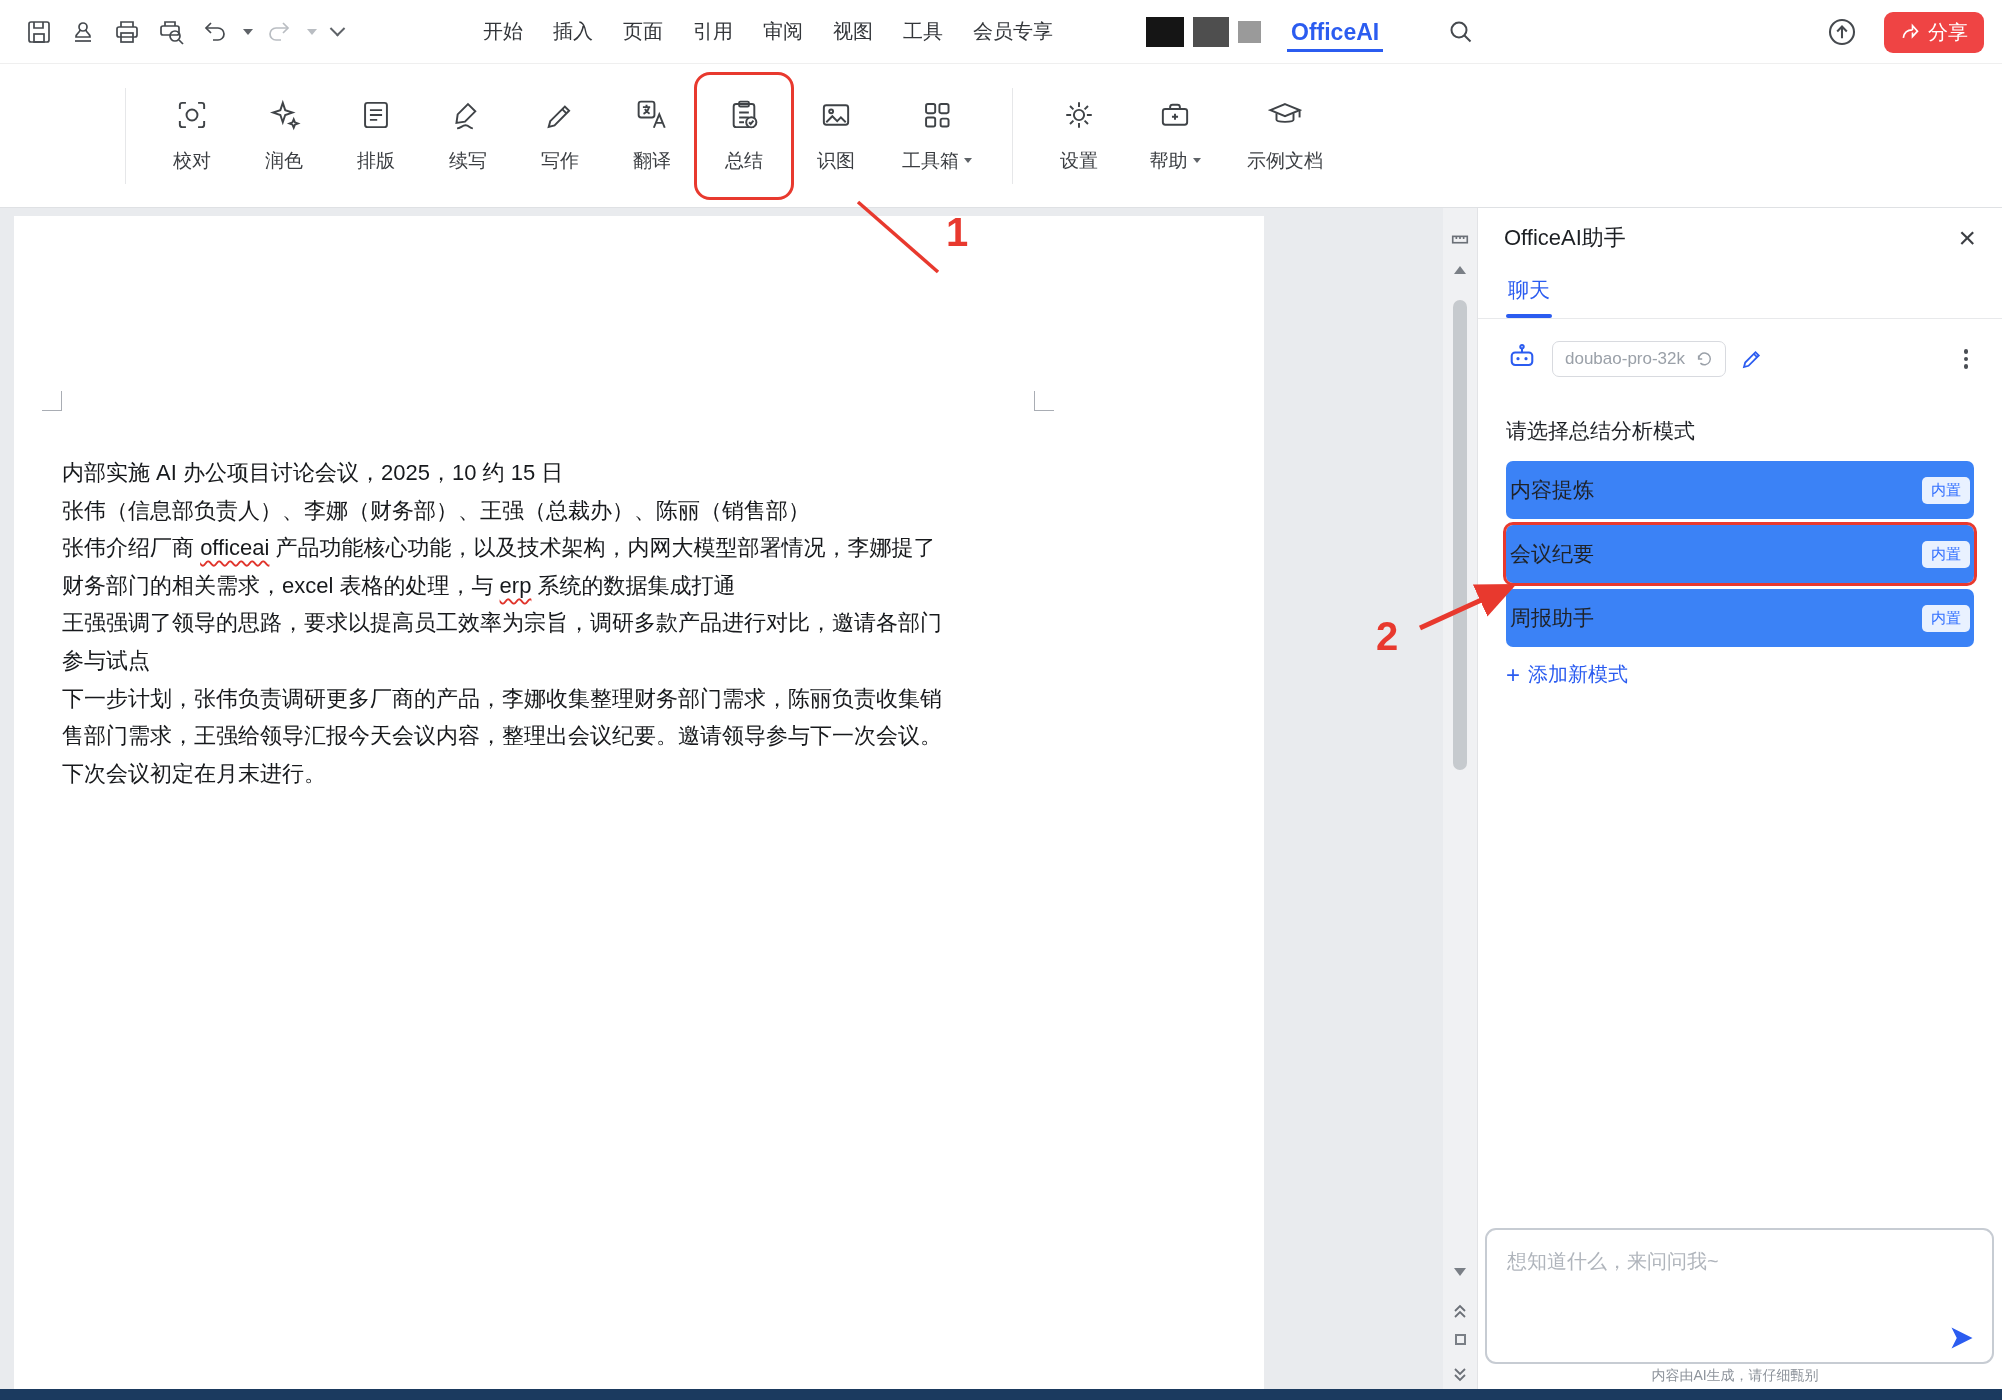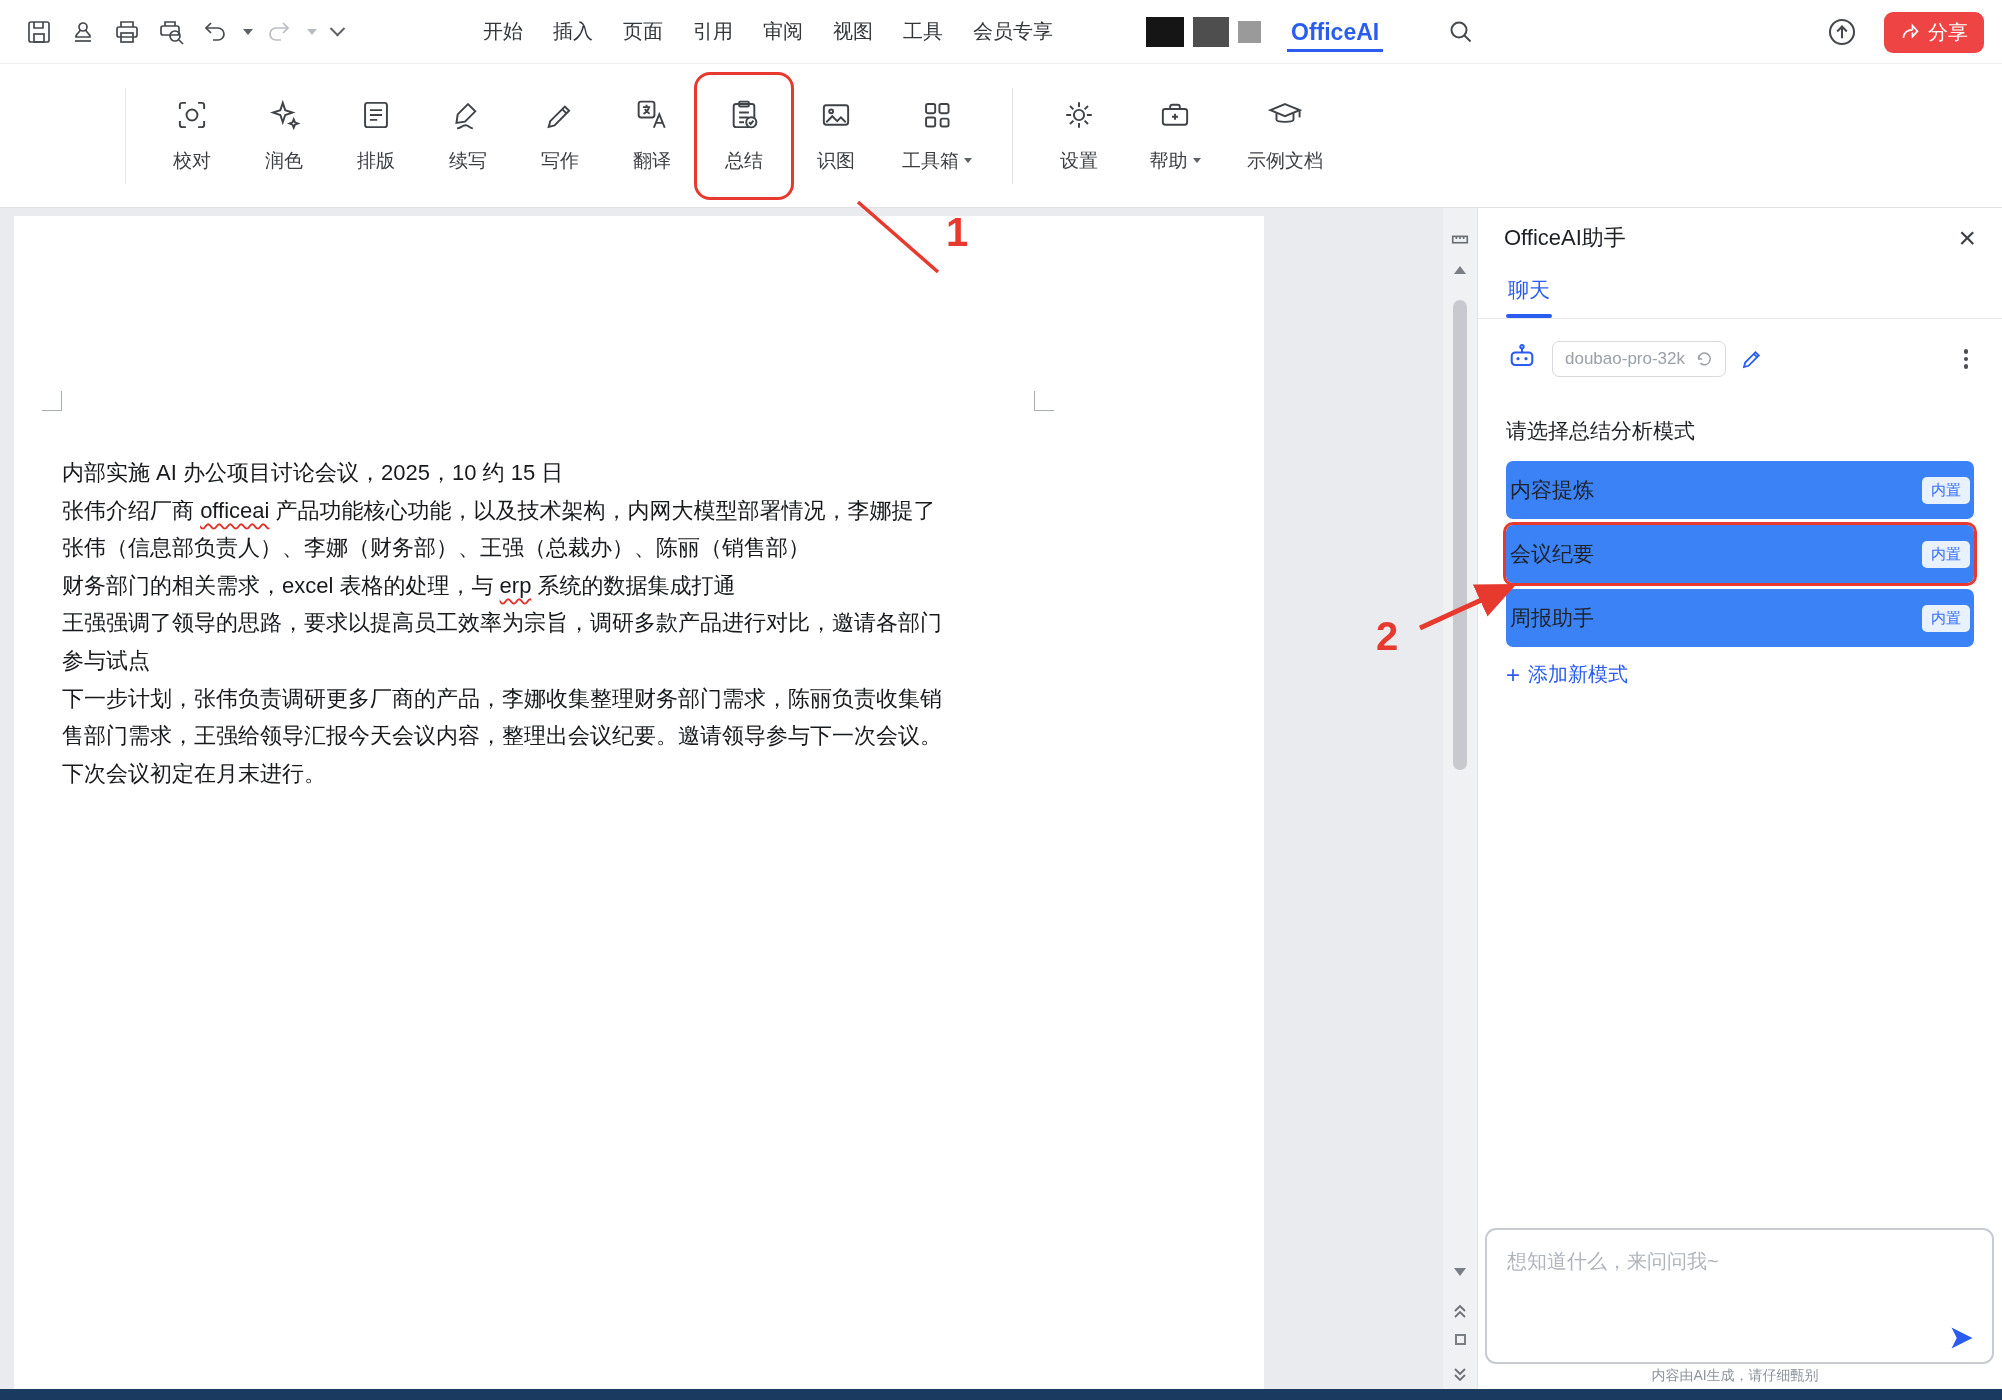--- a/index.html
+++ b/index.html
@@ -323,22 +323,22 @@
       <span class="rlabel">示例文档</span>
     </div>
   </div>
 
   <div class="doc-area">
     <div class="page">
       <div class="crop crop-tl"></div>
       <div class="crop crop-tr"></div>
       <div class="doc-text">
         <div class="doc-line">内部实施 AI 办公项目讨论会议，2025，10 约 15 日</div>
+        <div class="doc-line">张伟（信息部负责人）、李娜（财务部）、王强（总裁办）、陈丽（销售部）</div>
         <div class="doc-line"><span>张伟介绍厂商 </span><span class="squiggle">officeai</span><span> 产品功能核心功能，以及技术架构，内网大模型部署情况，李娜提了</span></div>
-        <div class="doc-line">张伟（信息部负责人）、李娜（财务部）、王强（总裁办）、陈丽（销售部）</div>
         <div class="doc-line"><span>财务部门的相关需求，excel 表格的处理，与 </span><span class="squiggle">erp</span><span> 系统的数据集成打通</span></div>
         <div class="doc-line">王强强调了领导的思路，要求以提高员工效率为宗旨，调研多款产品进行对比，邀请各部门</div>
         <div class="doc-line">参与试点</div>
         <div class="doc-line">下一步计划，张伟负责调研更多厂商的产品，李娜收集整理财务部门需求，陈丽负责收集销</div>
         <div class="doc-line">售部门需求，王强给领导汇报今天会议内容，整理出会议纪要。邀请领导参与下一次会议。</div>
         <div class="doc-line">下次会议初定在月末进行。</div>
       </div>
     </div>
   </div>
 

